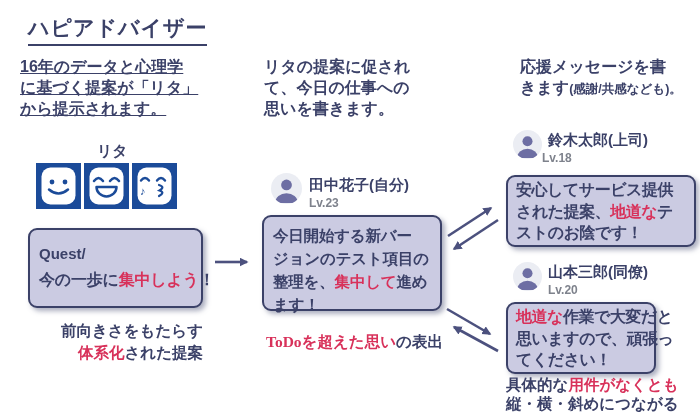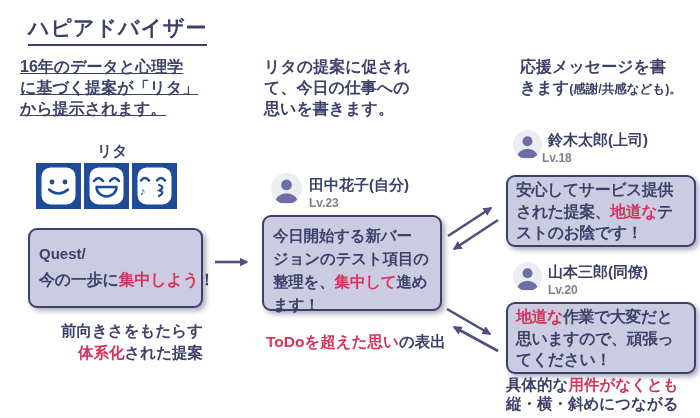--- a/index.html
+++ b/index.html
@@ -133,21 +133,21 @@
   <div class="abs person-level" style="left:309px;top:196px;">Lv.23</div>
 
   <div class="abs spbox" style="left:262px;top:215px;width:180px;height:96px;">
     <div class="selfbox-lines lines">
         <div><span>今日開始する新バー</span></div>
         <div><span>ジョンのテスト項目の</span></div>
         <div><span>整理を、</span><span class="accent">集中して</span><span>進め</span></div>
         <div><span>ます！</span></div>
       </div>
   </div>
-  <div class="abs caption lines" style="left:266px;top:331px;">
+  <div class="abs caption lines" style="left:266px;top:331px;font-family:Liberation Serif, serif;">
       <div><span class="accent">ToDoを超えた思い</span><span>の表出</span></div>
     </div>
 
   <div class="abs" style="left:442px;top:198px;">
     <svg width="64" height="60" viewBox="0 0 64 60">
       <line x1="6" y1="38" x2="49" y2="10" stroke="#4c517e" stroke-width="2.6" marker-end="url(#ah)"></line>
       <line x1="56" y1="22" x2="12" y2="51" stroke="#4c517e" stroke-width="2.6" marker-end="url(#ah)"></line>
     </svg>
   </div>
 
@@ -187,21 +187,21 @@
         </clipPath>
       <circle cx="15" cy="15" r="15" fill="#ebedf3"></circle>
       <g clip-path="url(#c3)">
         <circle cx="15" cy="11.6" r="5.2" fill="#6d6ea3"></circle>
         <path d="M4,29 a11,9.5 0 0 1 22,0 z" fill="#6d6ea3"></path>
       </g>
     </svg>
   </div>
   <div class="abs person-name" style="left:548px;top:263px;">山本三郎(同僚)</div>
   <div class="abs person-level" style="left:548px;top:283px;">Lv.20</div>
-  <div class="abs spbox" style="left:506px;top:302px;width:190px;height:72px;">
+  <div class="abs spbox" style="left:506px;top:302px;width:150px;height:72px;">
     <div class="msgbox-lines lines">
         <div><span class="accent">地道な</span><span>作業で大変だと</span></div>
         <div><span>思いますので、頑張っ</span></div>
         <div><span>てください！</span></div>
       </div>
   </div>
 
   <div class="abs caption lines" style="left:506px;top:375px;line-height:19px;">
       <div><span>具体的な</span><span class="accent">用件がなくとも</span></div>
       <div><span>縦・横・斜めにつながる</span></div>

